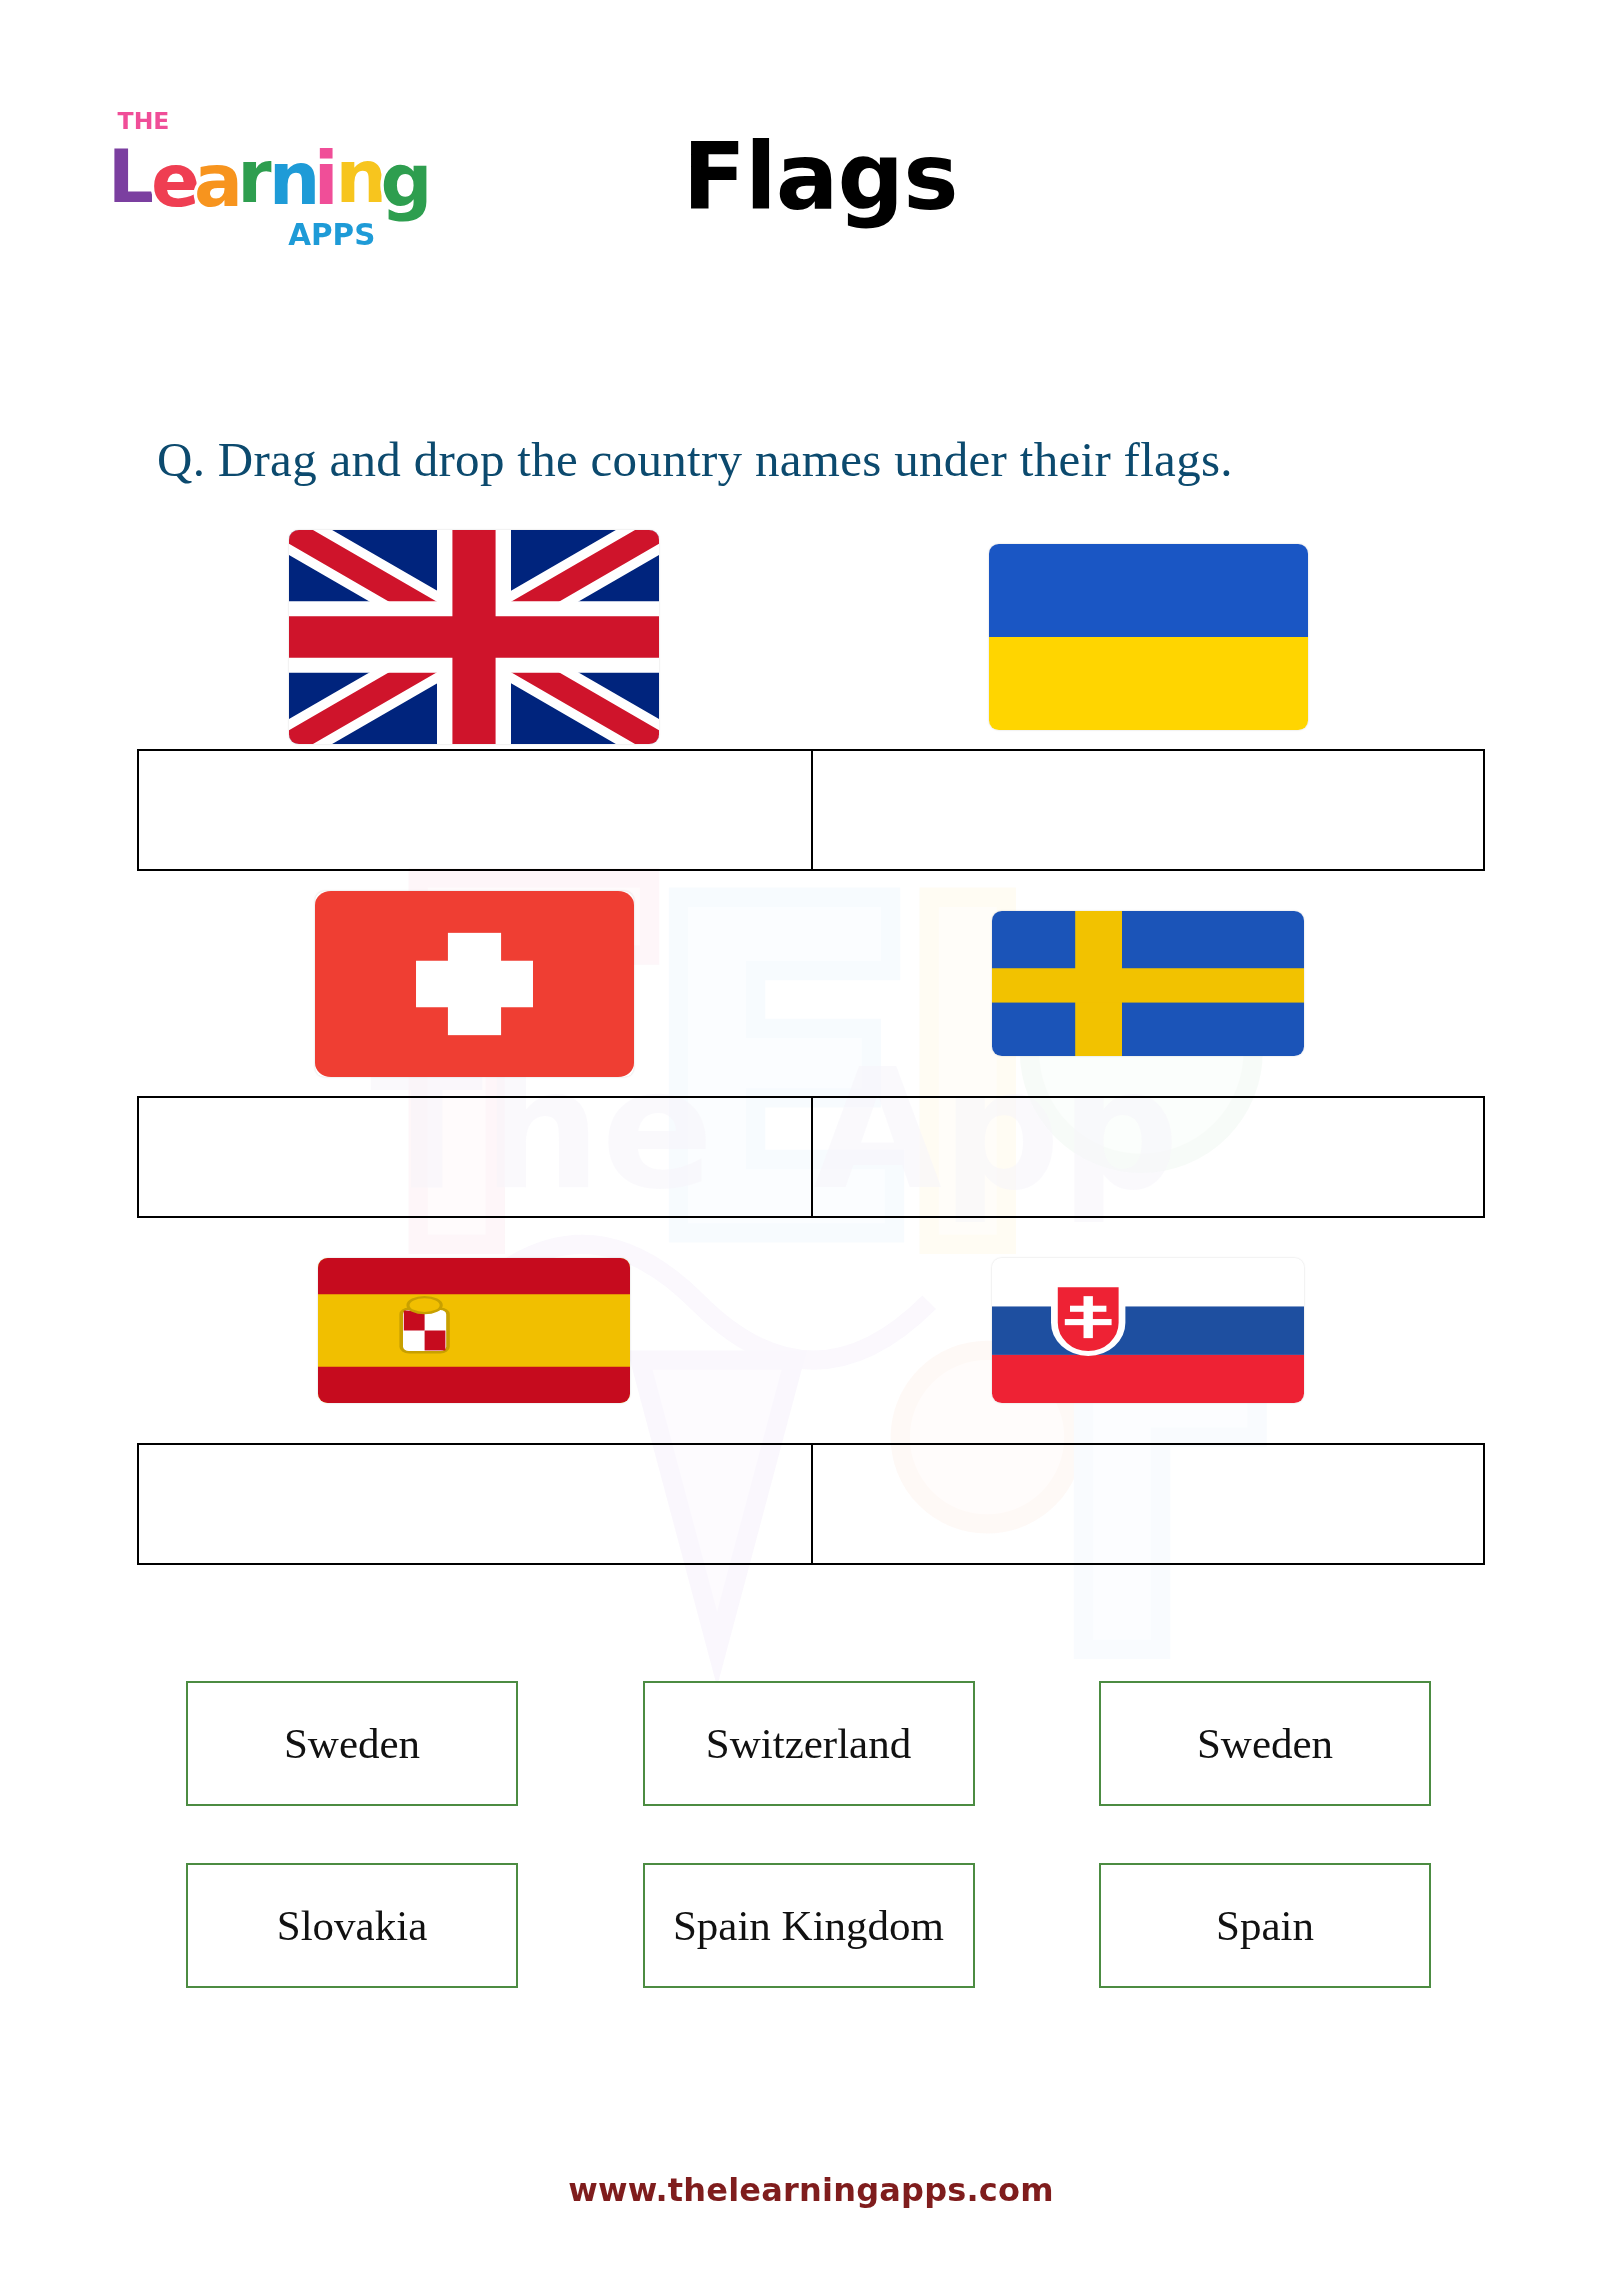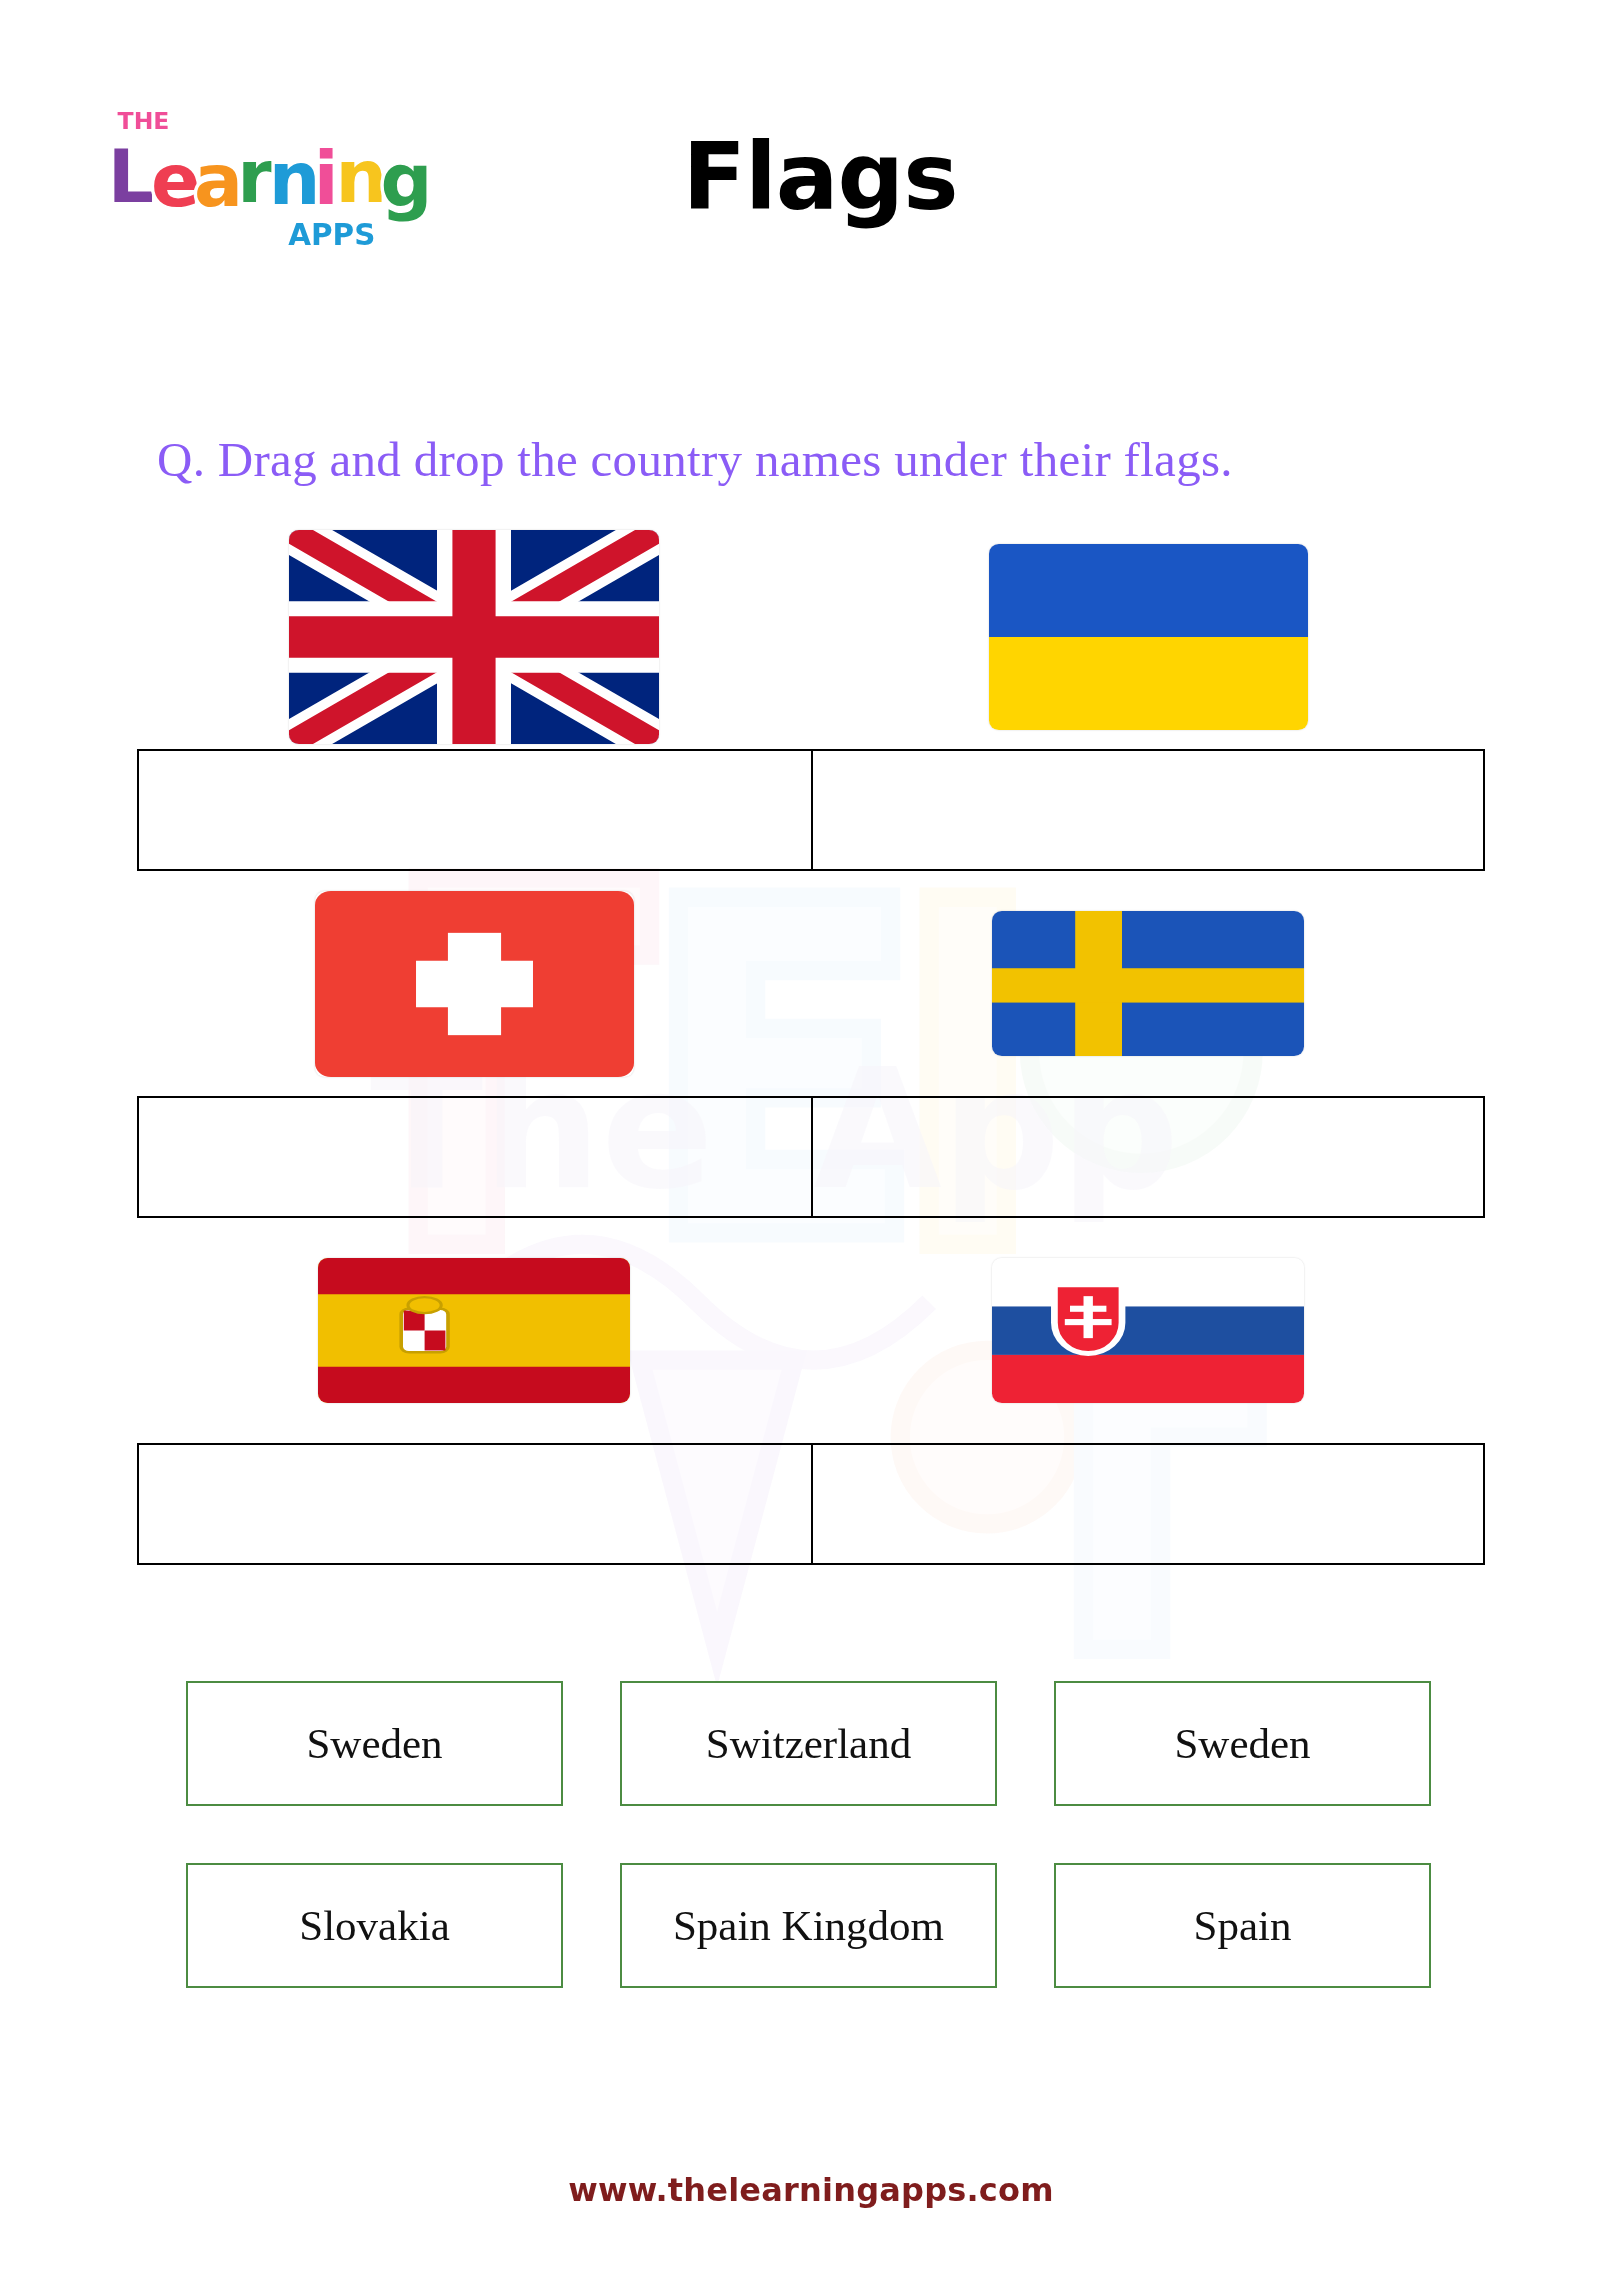--- a/index.html
+++ b/index.html
@@ -57,21 +57,21 @@
     color: #000000;
     padding-left: 18px;
   }
 
   
   .question {
     position: absolute;
     left: 157px;
     top: 431px;
     font-size: 49px;
-    color: #8b5cf6;
+    color: #0c4a6e;
     letter-spacing: 0.3px;
     white-space: nowrap;
   }
 
   
   .flag-grid {
     position: absolute;
     left: 137px;
     top: 524px;
     width: 1348px;
@@ -128,21 +128,21 @@
     left: 186px;
     top: 1681px;
     width: 1245px;
   }
   .wb-row {
     display: flex;
     justify-content: space-between;
     margin-bottom: 57px;
   }
   .wb-item {
-    width: 377px;
+    width: 332px;
     height: 125px;
     border: 2.9px solid #4c8c42;
     box-sizing: border-box;
     display: flex;
     align-items: center;
     justify-content: center;
     font-size: 43px;
     color: #111111;
     background: #ffffff;
   }

